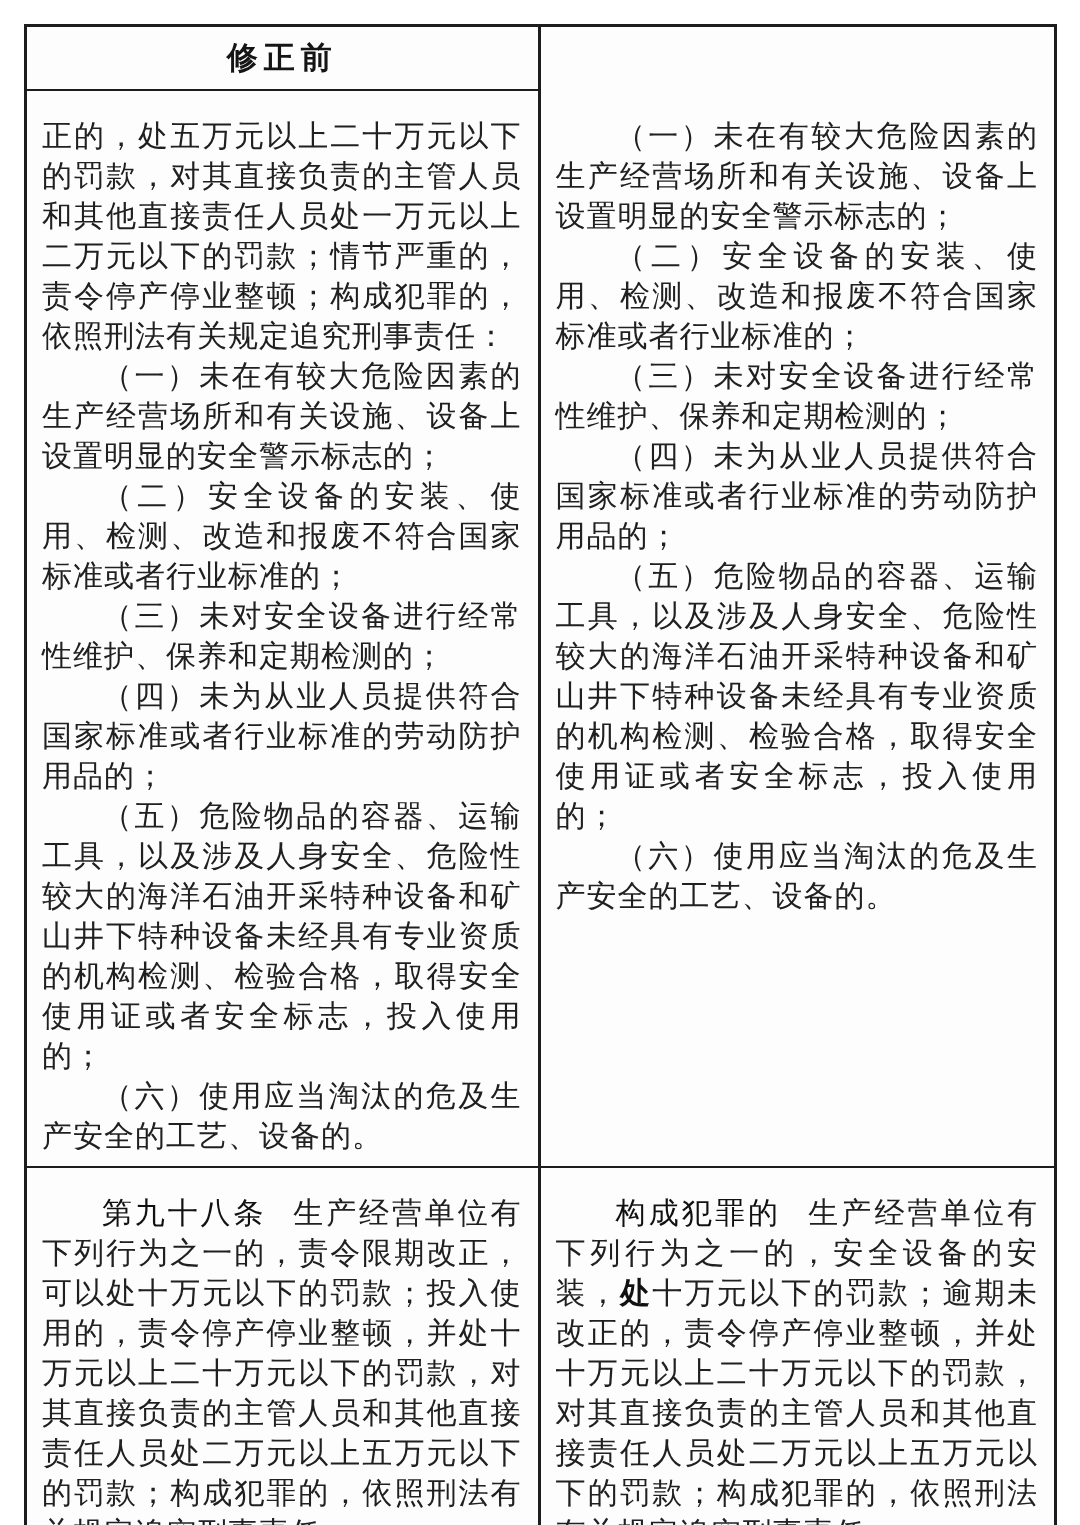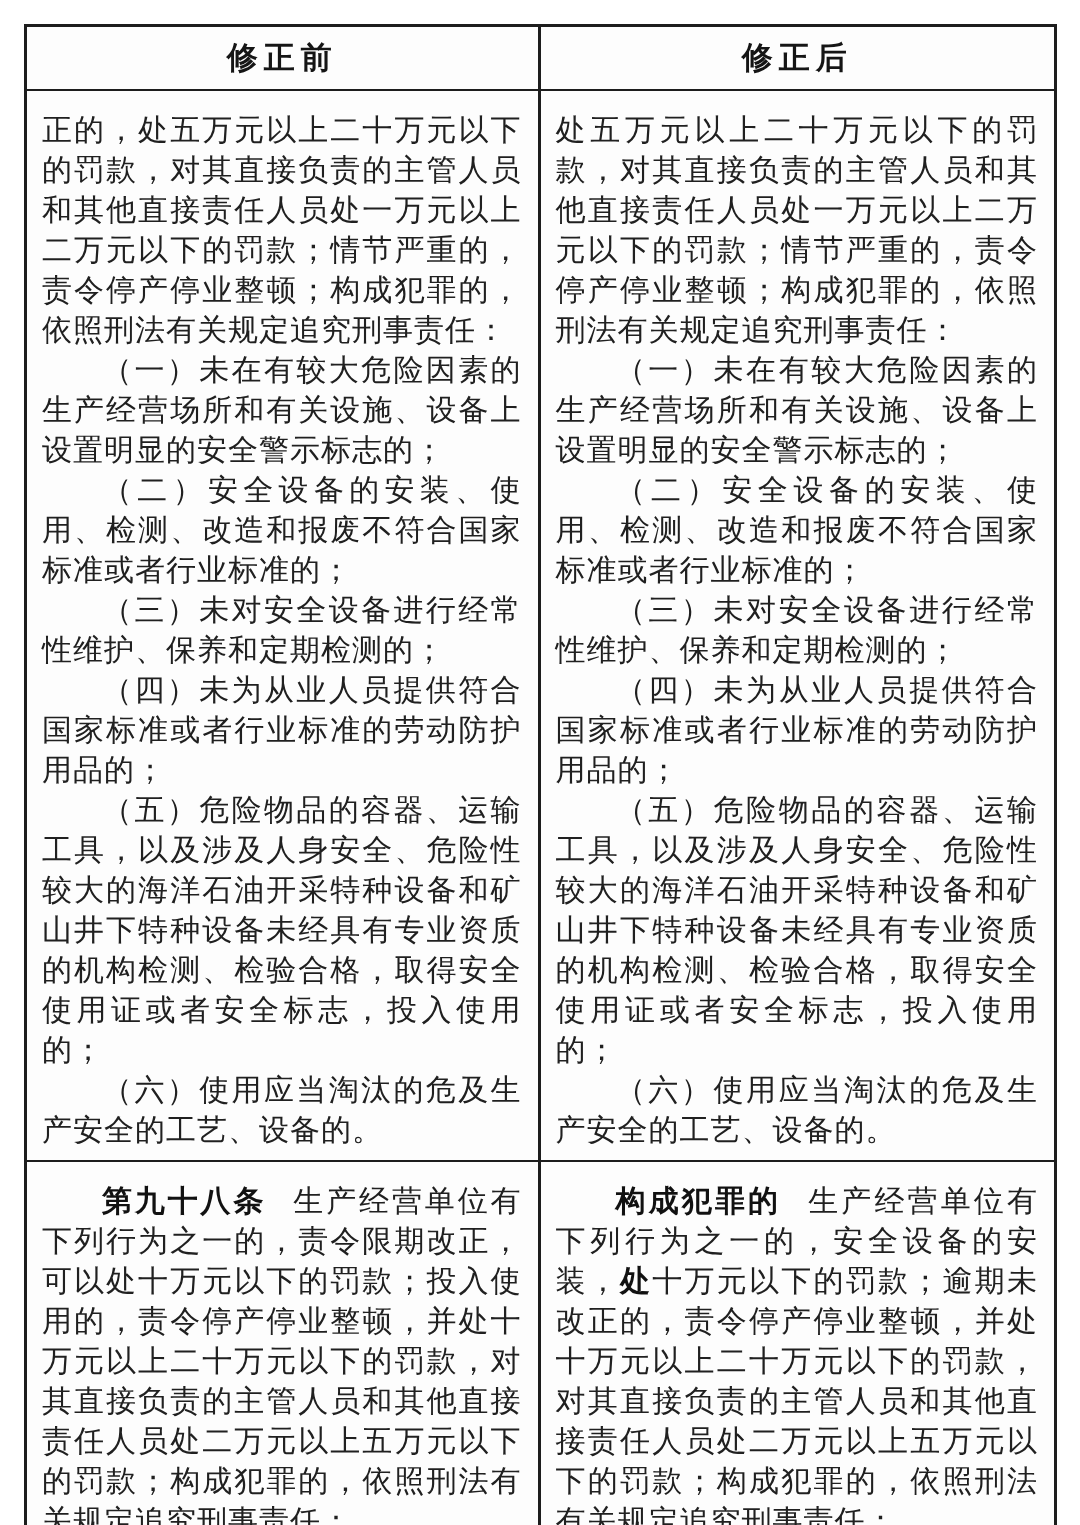--- a/index.html
+++ b/index.html
@@ -35,66 +35,64 @@
     display: flex;
     align-items: center;
     justify-content: center;
     font-family: "Liberation Sans", sans-serif;
     font-weight: 700;
     font-size: 31px;
     letter-spacing: 6px;
     color: #151515;
   }
   .row.mid .cell { border-bottom: 2px solid #1d1d1d; }
-  .cell.body { padding: 19px 16px 10px 15px; }
+  .cell.body { padding: 25px 16px 10px 15px; }
   .cell.body p {
     margin: 0;
     font-size: 30px;
     line-height: 40px;
     letter-spacing: 1px;
     text-align: justify;
     text-justify: inter-character;
     text-indent: 2em;
     color: #202020;
   }
   .cell.body p.cont { text-indent: 0; }
   .art {
     font-family: "Liberation Sans", sans-serif;
-    font-weight: 700;
+    font-weight: 400;
     color: #111111;
     margin-right: 0.9em;
   }
   .bold-inline {
     font-family: "Liberation Sans", sans-serif;
     font-weight: 700;
     color: #111111;
   }
 </style>
 </head>
 <body>
 
 <div class="tbl">
 
   <div class="row head">
     <div class="cell left-cell">修正前</div>
-    <div class="cell">修正后</div>
   </div>
 
   <div class="row mid">
     <div class="cell left-cell body">
       <p class="cont">正的，处五万元以上二十万元以下的罚款，对其直接负责的主管人员和其他直接责任人员处一万元以上二万元以下的罚款；情节严重的，责令停产停业整顿；构成犯罪的，依照刑法有关规定追究刑事责任：</p>
       <p>（一）未在有较大危险因素的生产经营场所和有关设施、设备上设置明显的安全警示标志的；</p>
       <p>（二）安全设备的安装、使用、检测、改造和报废不符合国家标准或者行业标准的；</p>
       <p>（三）未对安全设备进行经常性维护、保养和定期检测的；</p>
       <p>（四）未为从业人员提供符合国家标准或者行业标准的劳动防护用品的；</p>
       <p>（五）危险物品的容器、运输工具，以及涉及人身安全、危险性较大的海洋石油开采特种设备和矿山井下特种设备未经具有专业资质的机构检测、检验合格，取得安全使用证或者安全标志，投入使用的；</p>
       <p>（六）使用应当淘汰的危及生产安全的工艺、设备的。</p>
     </div>
     <div class="cell body">
-      <p class="cont">处五万元以上二十万元以下的罚款，对其直接负责的主管人员和其他直接责任人员处一万元以上二万元以下的罚款；情节严重的，责令停产停业整顿；构成犯罪的，依照刑法有关规定追究刑事责任：</p>
       <p>（一）未在有较大危险因素的生产经营场所和有关设施、设备上设置明显的安全警示标志的；</p>
       <p>（二）安全设备的安装、使用、检测、改造和报废不符合国家标准或者行业标准的；</p>
       <p>（三）未对安全设备进行经常性维护、保养和定期检测的；</p>
       <p>（四）未为从业人员提供符合国家标准或者行业标准的劳动防护用品的；</p>
       <p>（五）危险物品的容器、运输工具，以及涉及人身安全、危险性较大的海洋石油开采特种设备和矿山井下特种设备未经具有专业资质的机构检测、检验合格，取得安全使用证或者安全标志，投入使用的；</p>
       <p>（六）使用应当淘汰的危及生产安全的工艺、设备的。</p>
     </div>
   </div>
 
   <div class="row last">

